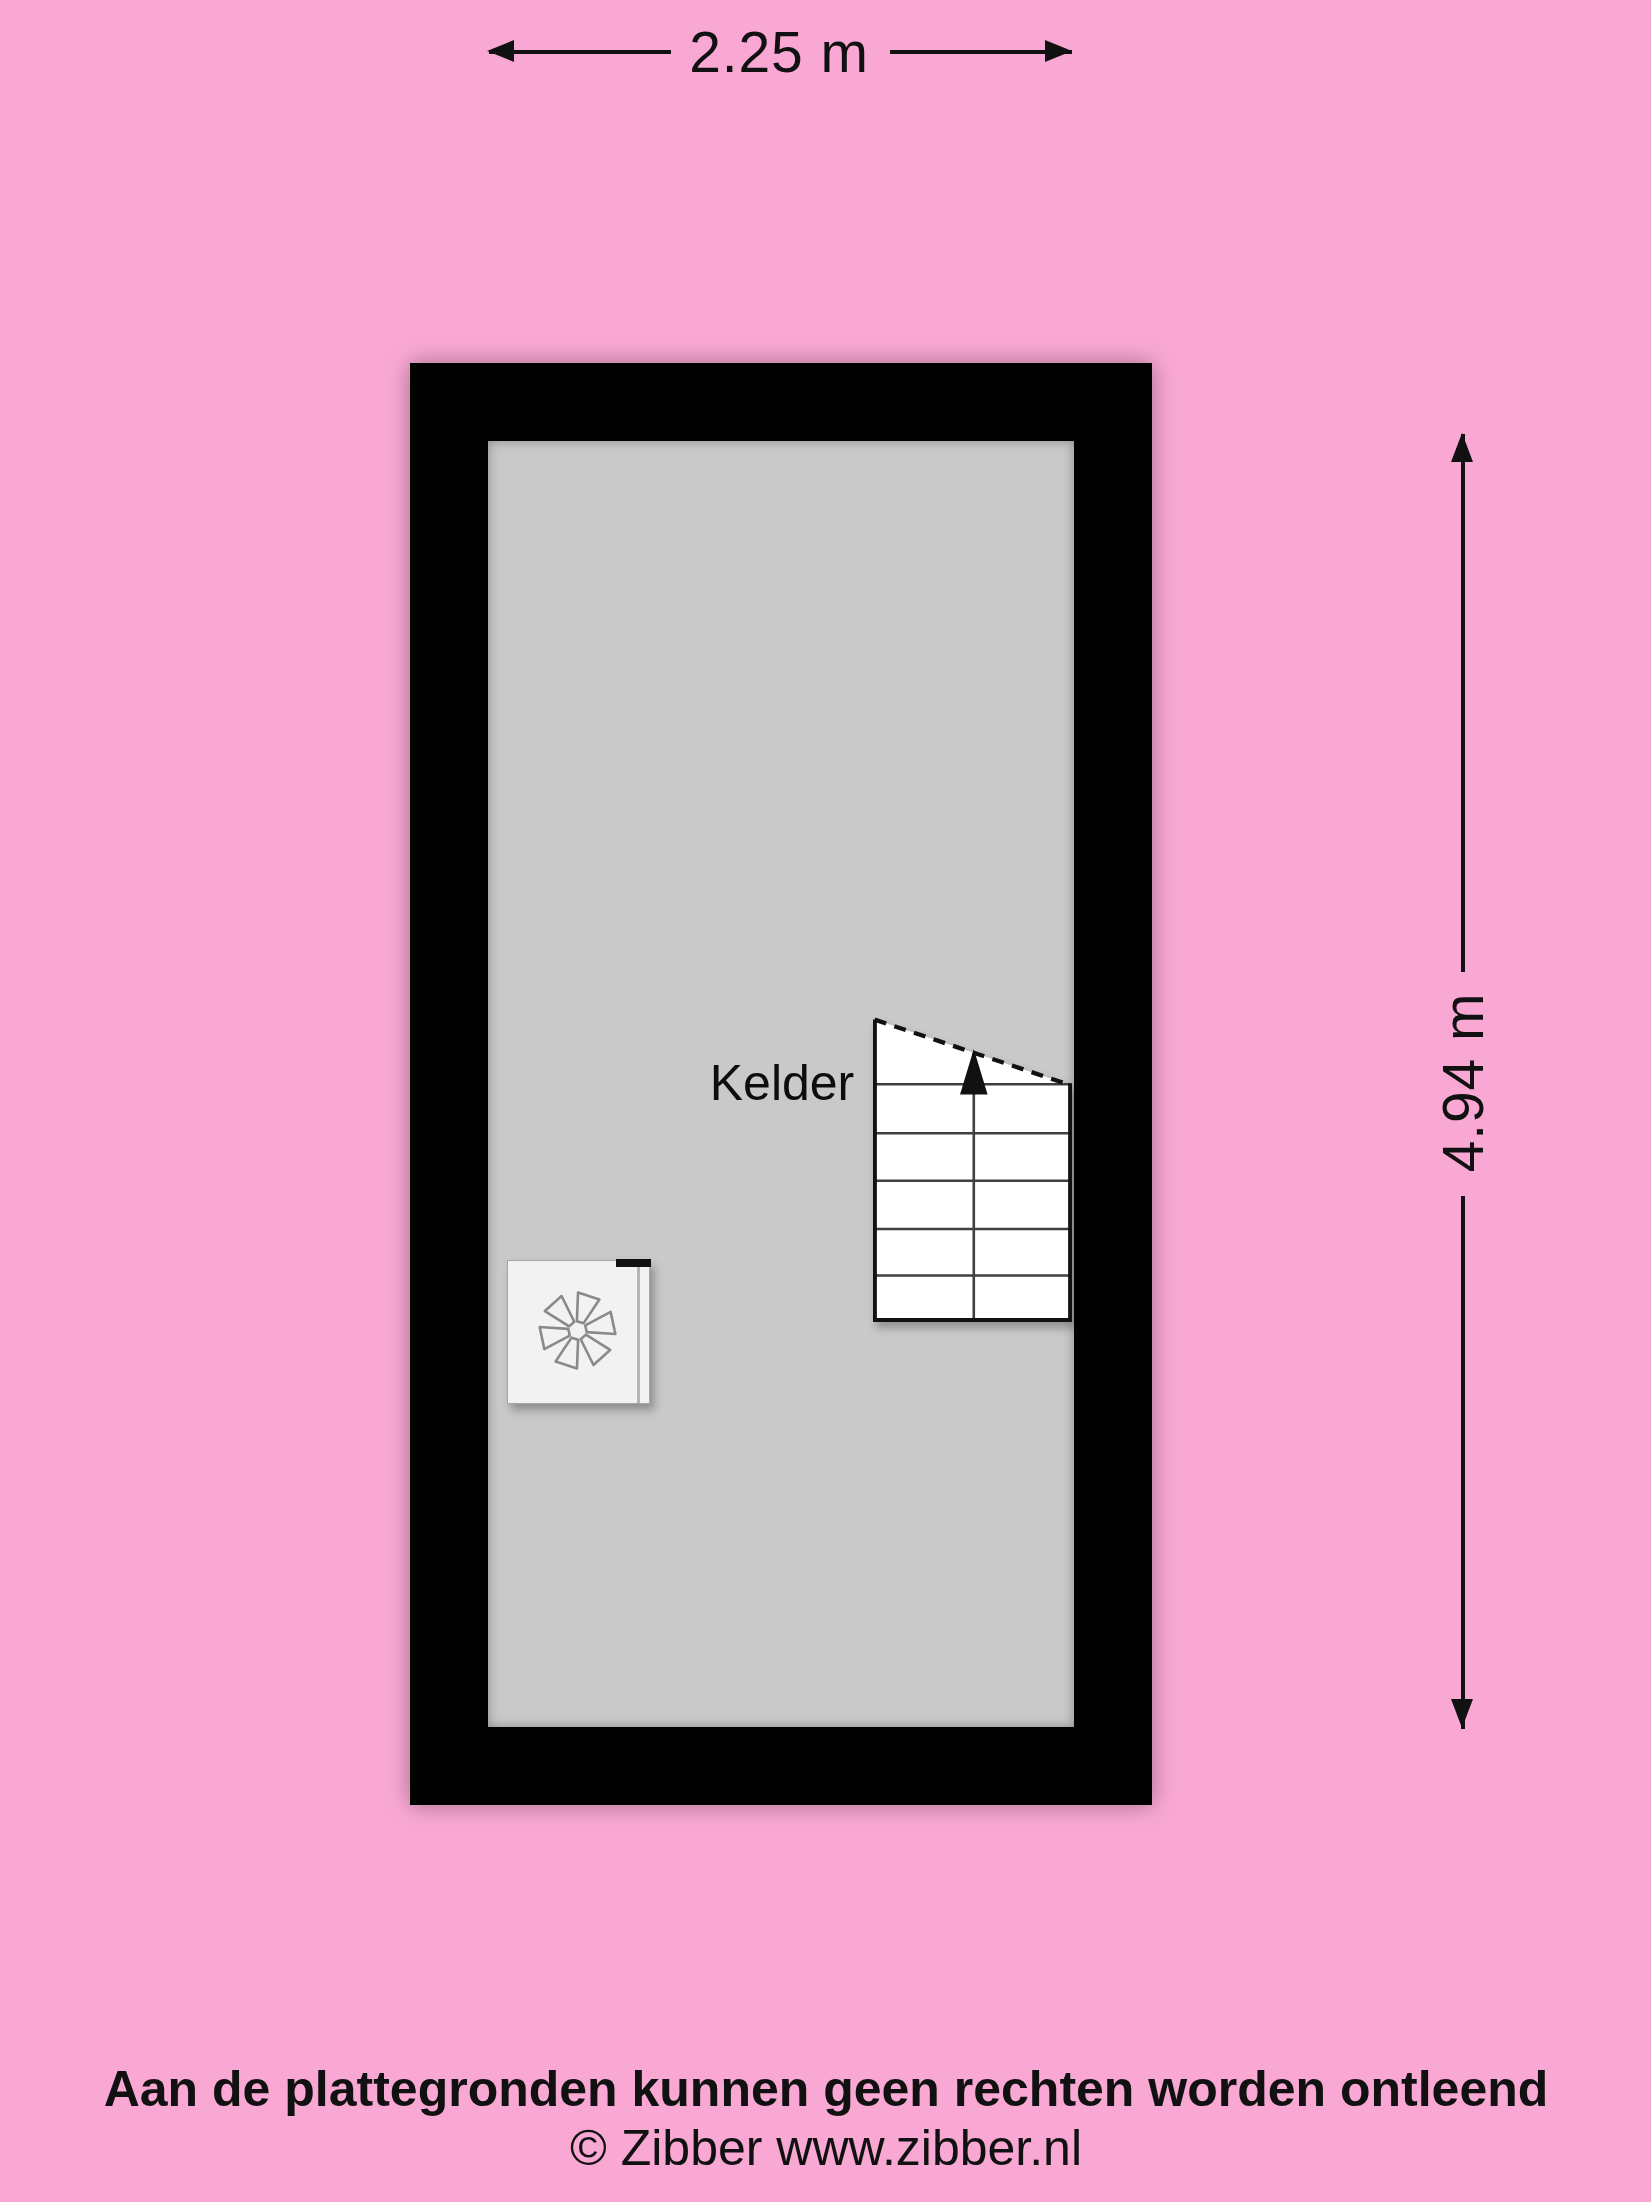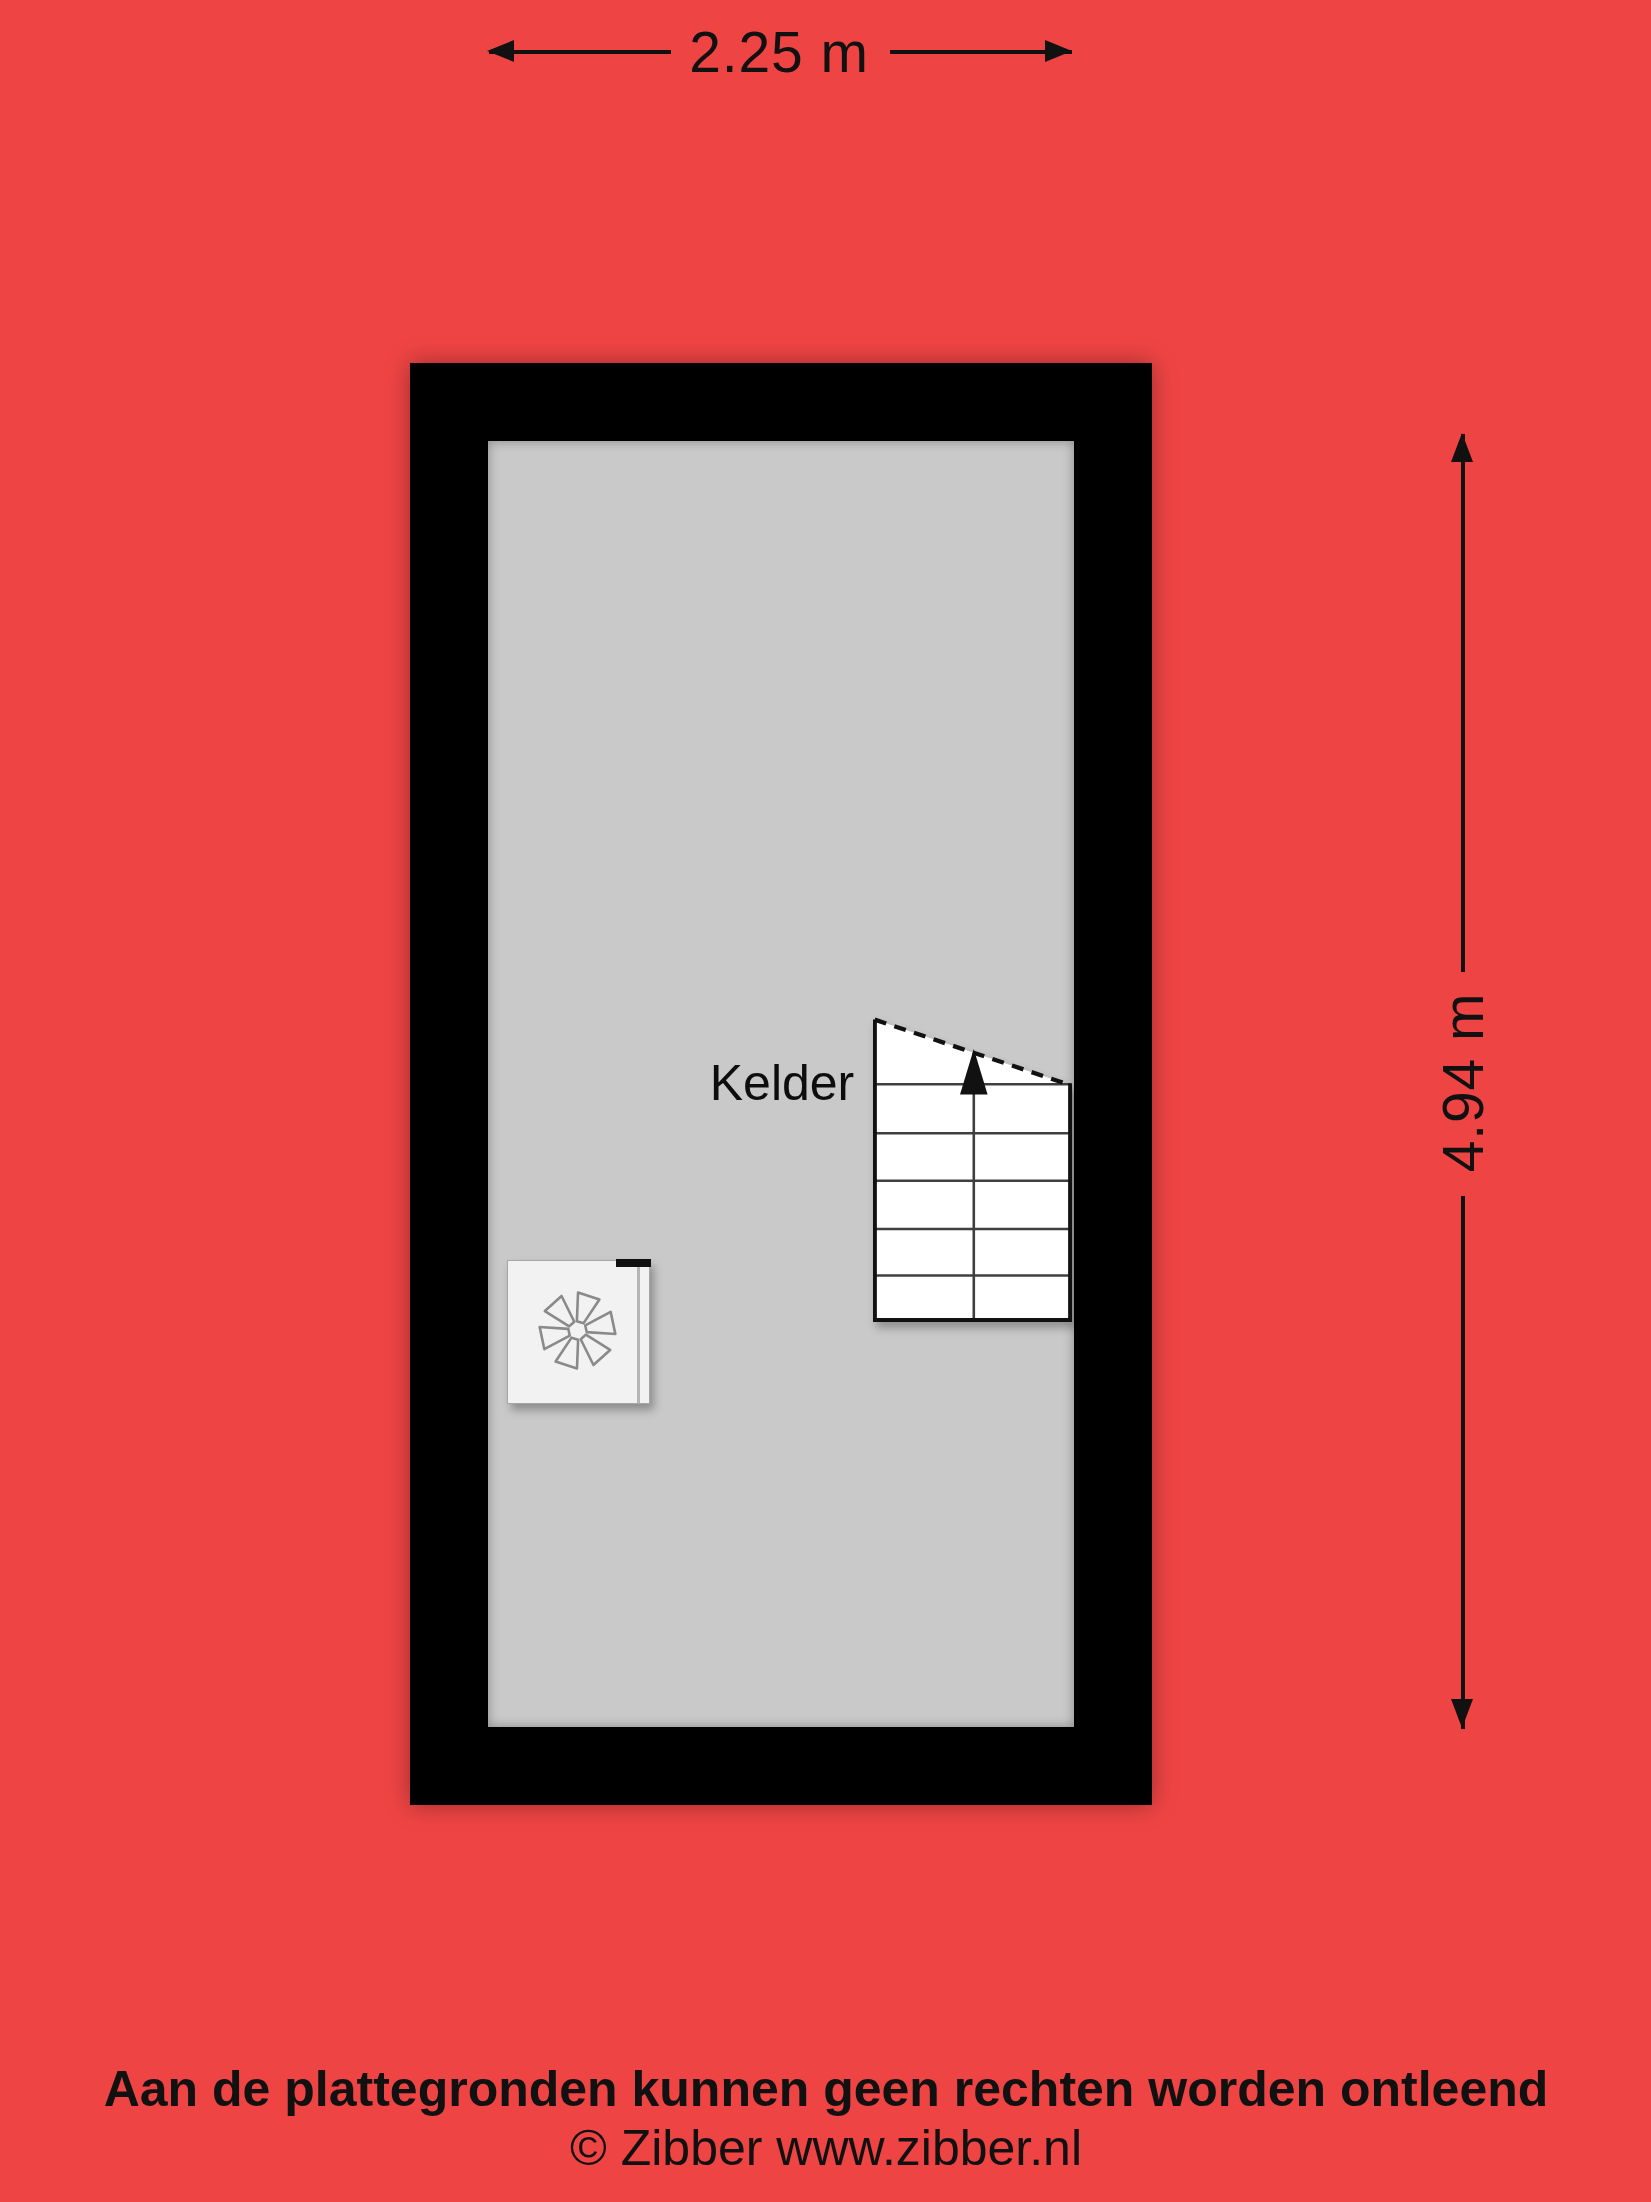--- a/index.html
+++ b/index.html
@@ -1,17 +1,17 @@
 <!DOCTYPE html>
 <html style="font-size:13.8px"><head>
 <meta charset="utf-8">
 <style>
   html,body{margin:0;padding:0;background:#fff;}
   .canvas{
-    position:relative;width:1652px;height:2203px;background:#ef4444;overflow:hidden;
+    position:relative;width:1652px;height:2203px;background:#f9a8d4;overflow:hidden;
     font-family:"Liberation Sans", sans-serif;color:#111;
   }
   .abs{position:absolute;}
 
   
   .dim-line{position:absolute;background:#111;}
   .dimh-seg1{left:489px;top:50px;width:182px;height:4.3px;}
   .dimh-seg2{left:890px;top:50px;width:182px;height:4.3px;}
   .dimv-seg1{left:1461px;top:434px;width:4.3px;height:538px;}
   .dimv-seg2{left:1461px;top:1196px;width:4.3px;height:533px;}

